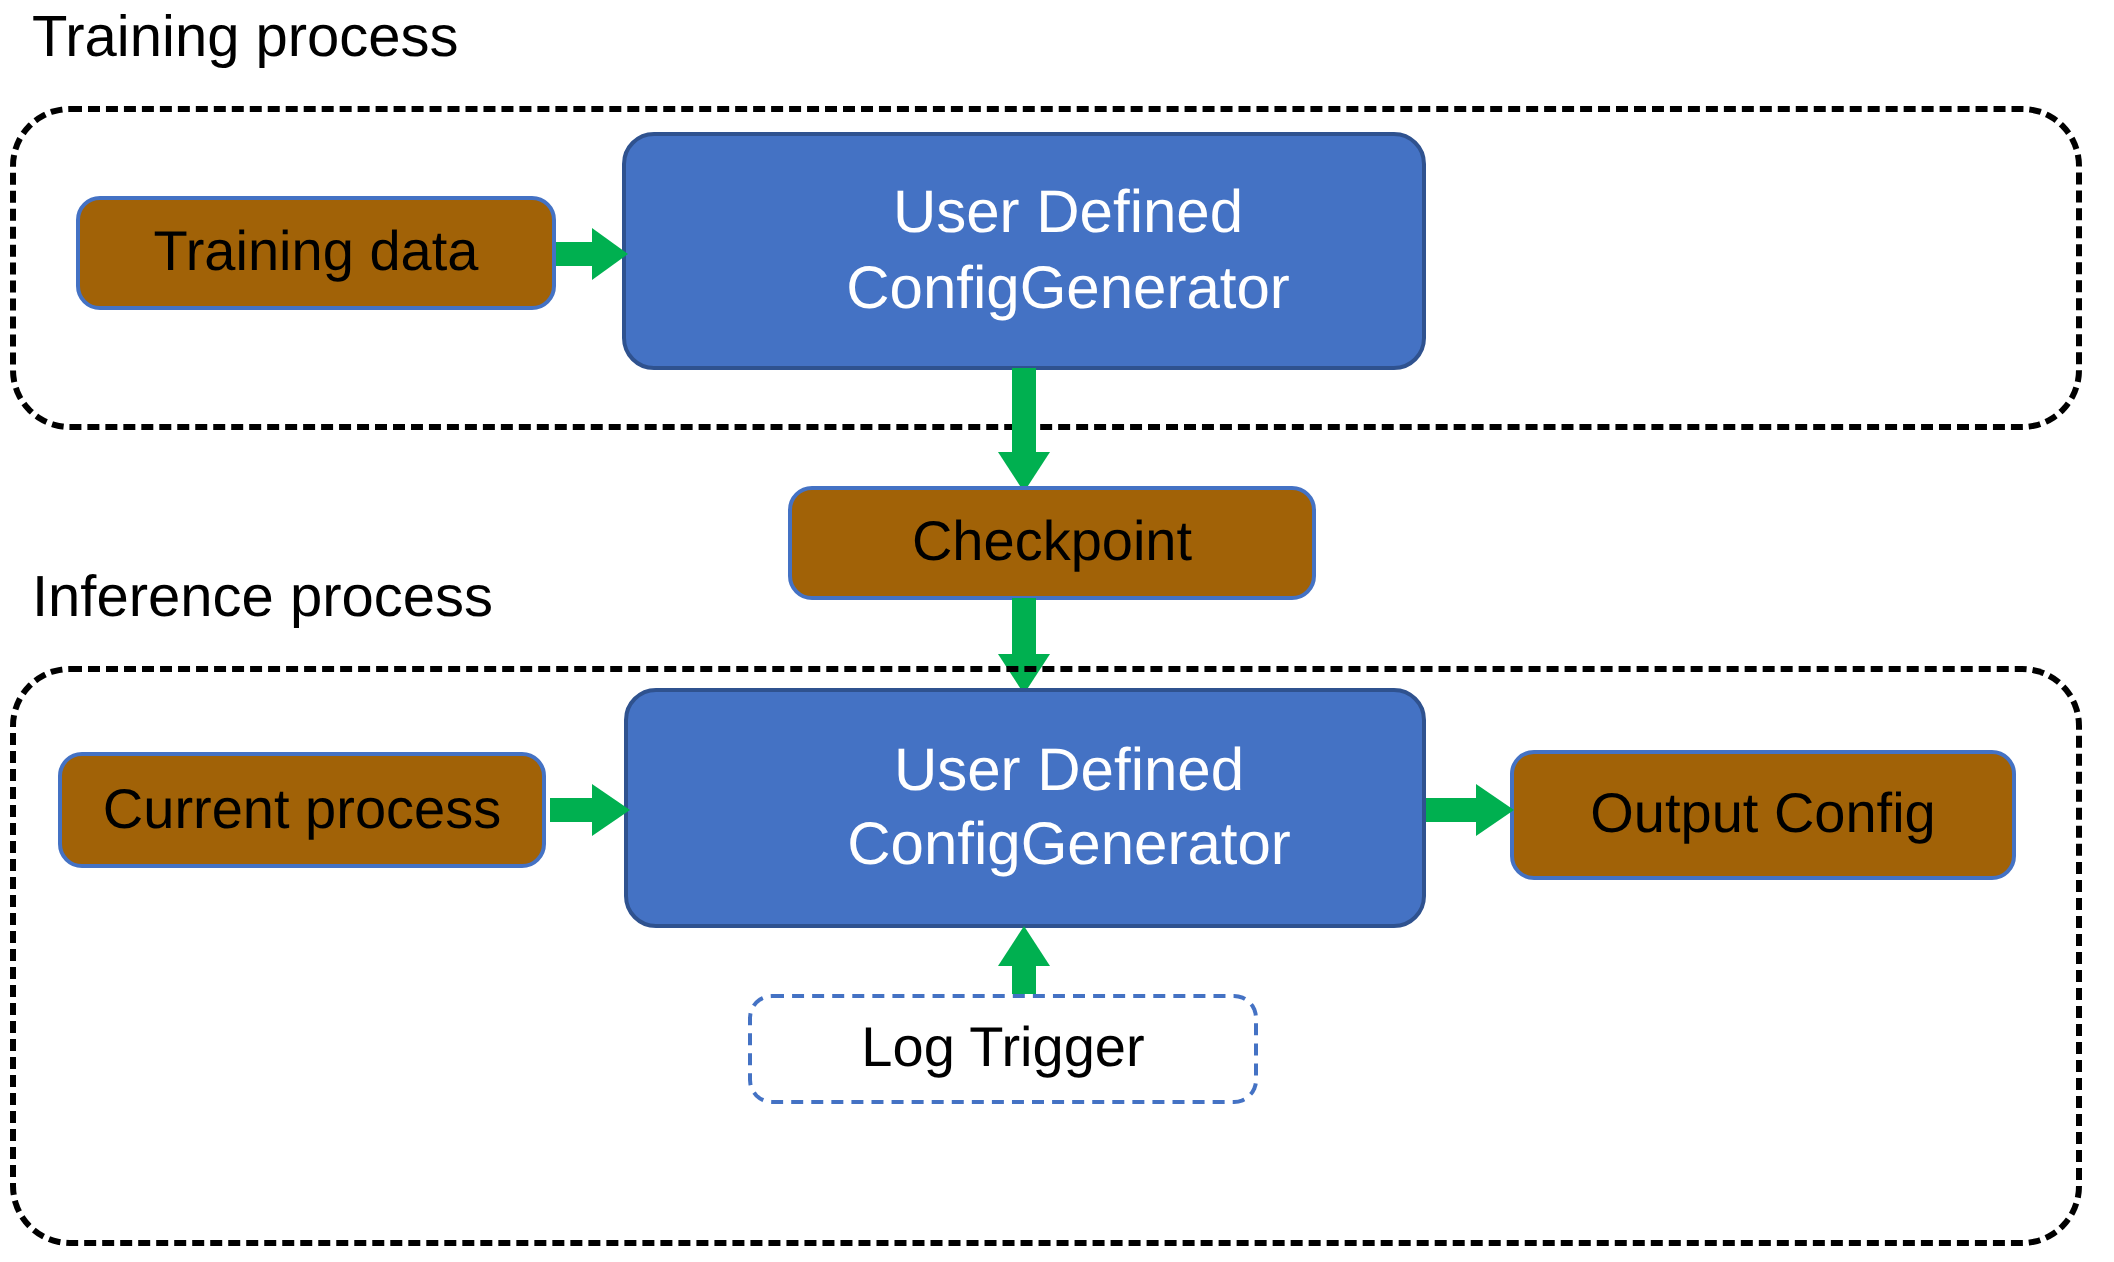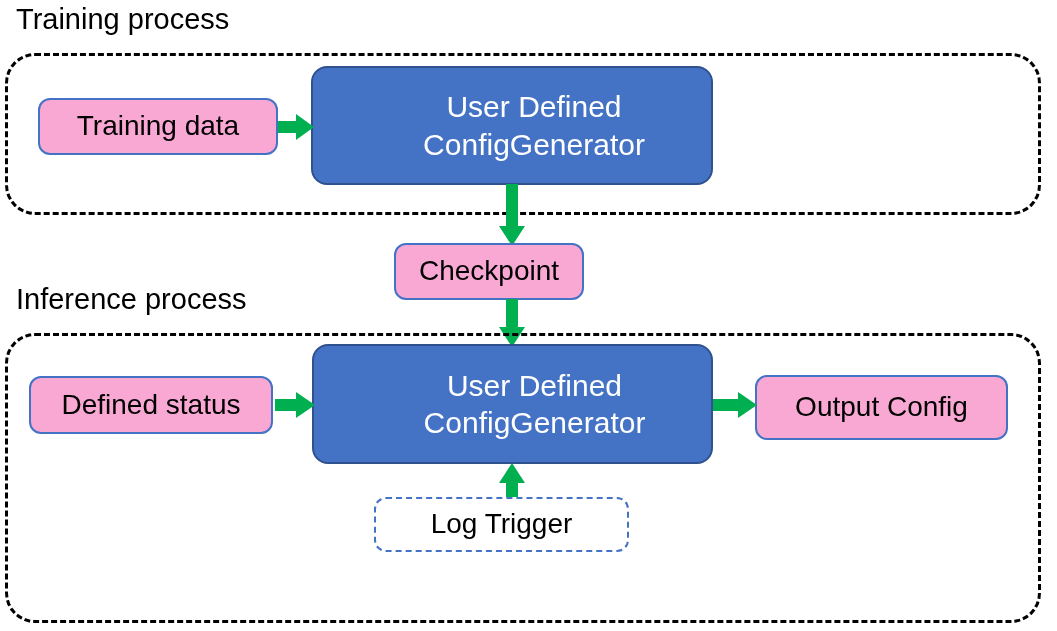--- a/index.html
+++ b/index.html
@@ -34,21 +34,21 @@
     border-radius: 30px;
     box-sizing: border-box;
     background: transparent;
   }
 
   
   .node-plain {
     box-sizing: border-box;
     border: 2px solid #4472C4;
     border-radius: 12px;
-    background: #f9a8d4;
+    background: #a16207;
     display: flex;
     align-items: center;
     justify-content: center;
     color: #000000;
     font-size: 28px;
     line-height: 1.15;
     white-space: nowrap;
     font-family: "Liberation Sans", sans-serif;
   }
 
@@ -116,37 +116,37 @@
     </g>
   </svg>
 
   <svg class="abs arrow-svg" style="left:494px; top:184px;" width="36" height="62" viewBox="0 0 36 62">
     <g fill="#00B050">
       <rect x="12" y="0" width="12" height="46"></rect>
       <polygon points="5,42 31,42 18,62"></polygon>
     </g>
   </svg>
 
-  <div class="abs node-plain" style="left:394px; top:243px; width:190px; height:57px;">
+  <div class="abs node-plain" style="left:394px; top:243px; width:264px; height:57px;">
     <span>Checkpoint</span>
   </div>
 
   <svg class="abs arrow-svg" style="left:494px; top:299px;" width="36" height="48" viewBox="0 0 36 48">
     <g fill="#00B050">
       <rect x="12" y="0" width="12" height="32"></rect>
       <polygon points="5,28 31,28 18,48"></polygon>
     </g>
   </svg>
 
   <div class="abs section-title" style="left:16px; top:282px;">Inference process</div>
 
   <div class="abs process-container" style="left:5px; top:333px; width:1036px; height:290px;"></div>
 
   <div class="abs node-plain" style="left:29px; top:376px; width:244px; height:58px;">
-    <span>Defined status</span>
+    <span>Current process</span>
   </div>
 
   <div class="abs node-filled" style="left:312px; top:344px; width:401px; height:120px;">
     <div>
       <span>User Defined</span>
       <span>ConfigGenerator</span>
     </div>
   </div>
 
   <svg class="abs arrow-svg" style="left:275px; top:388px;" width="40" height="34" viewBox="0 0 40 34">

